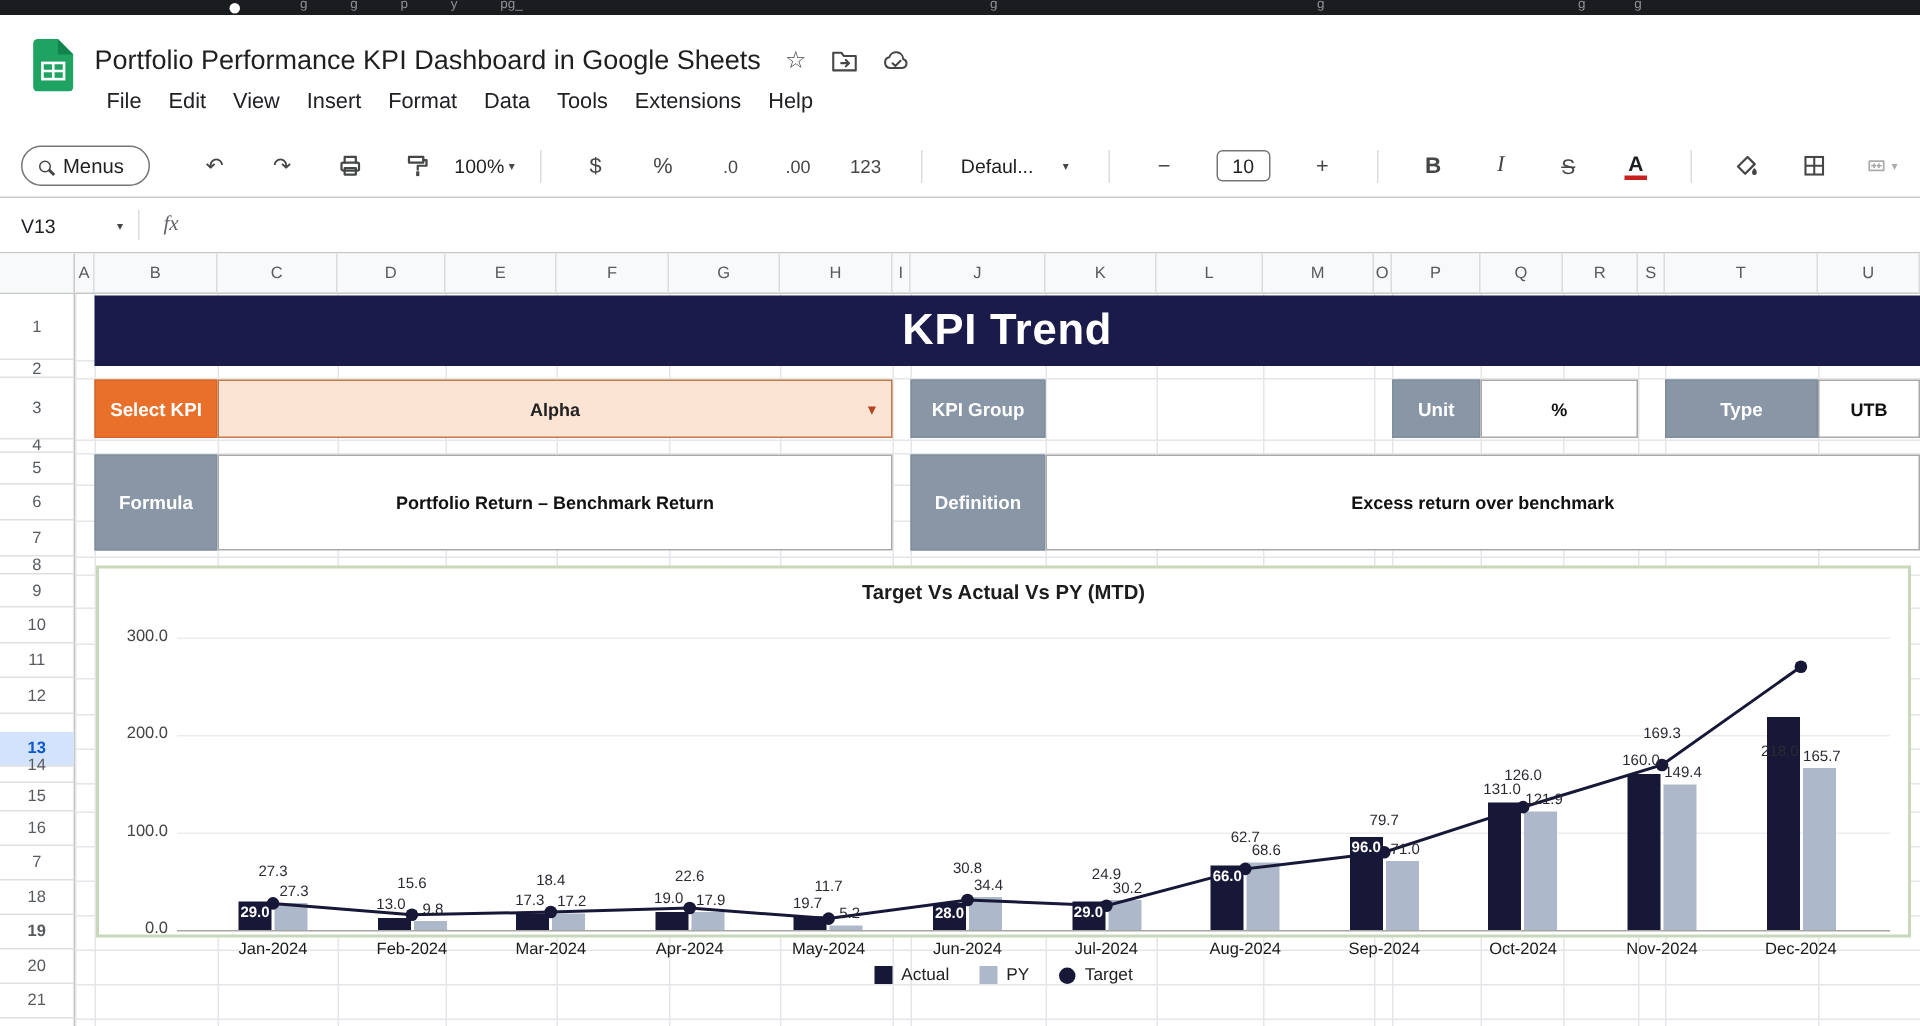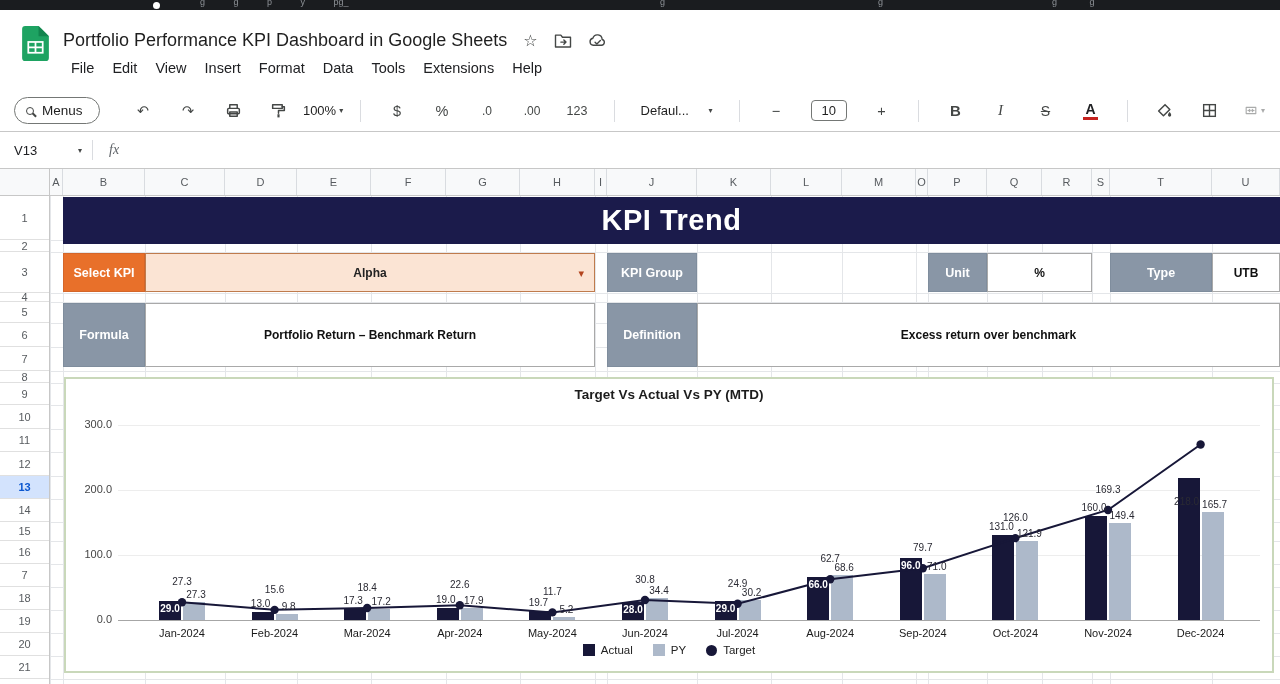--- a/index.html
+++ b/index.html
@@ -86,21 +86,21 @@
   #unit-label { left:928px; top:57px; width:59px; height:39px; }
   #unit-value { left:987px; top:57px; width:105px; height:39px; }
   #type-label { left:1110px; top:57px; width:102px; height:39px; }
   #type-value { left:1212px; top:57px; width:68px; height:39px; }
   #formula-label { left:63px; top:107px; width:82px; height:64px; }
   #formula-value { left:145px; top:107px; width:450px; height:64px; }
   #definition-label { left:607px; top:107px; width:90px; height:64px; }
   #definition-value { left:697px; top:107px; width:583px; height:64px; }
 
   
-  #chart { left:64px; top:181px; width:1210px; height:296px; background:#fff;
+  #chart { left:64px; top:181px; width:1210px; height:248px; background:#fff;
            border:2px solid #c9d8ba; display:block; }
   #chart-title { position:absolute; left:0; right:0; top:8px; text-align:center;
                  font-size:13.5px; font-weight:bold; color:#1c1c1c; z-index:2; }
   .gline { position:absolute; left:52px; right:12px; height:1px; z-index:0; }
   .ytick { position:absolute; left:0; width:46px; text-align:right; font-size:11px; color:#454545; z-index:2; }
   .cbar { position:absolute; z-index:1; }
   .dlabel { position:absolute; font-size:10px; color:#2a2a33; text-align:center; z-index:4; white-space:nowrap; }
   .dlabel.inside { color:#fff; font-weight:bold; }
   .xlabel { position:absolute; font-size:11px; color:#1a1a1a; text-align:center; z-index:2; }
   #chart-svg { position:absolute; left:0; top:0; z-index:3; pointer-events:none; }
@@ -323,27 +323,27 @@
         <div class="row-h" style="top: 56px; height: 41px;">3</div>
         <div class="row-h" style="top: 97px; height: 9px;">4</div>
         <div class="row-h" style="top: 106px; height: 21px;">5</div>
         <div class="row-h" style="top: 127px; height: 24px;">6</div>
         <div class="row-h" style="top: 151px; height: 24px;">7</div>
         <div class="row-h" style="top: 175px; height: 12px;">8</div>
         <div class="row-h" style="top: 187px; height: 22px;">9</div>
         <div class="row-h" style="top: 209px; height: 24px;">10</div>
         <div class="row-h" style="top: 233px; height: 23px;">11</div>
         <div class="row-h" style="top: 256px; height: 24px;">12</div>
-        <div class="row-h sel" style="top: 280px; height: 23px;">13</div>
+        <div class="row-h sel" style="top: 292px; height: 23px;">13</div>
         <div class="row-h" style="top: 303px; height: 23px;">14</div>
         <div class="row-h" style="top: 326px; height: 19px;">15</div>
         <div class="row-h" style="top: 345px; height: 23px;">16</div>
         <div class="row-h" style="top: 368px; height: 23px;">7</div>
         <div class="row-h" style="top: 391px; height: 23px;">18</div>
-        <div class="row-h" style="top: 414px; height: 23px;">19</div>
+        <div class="row-h" style="top: 414px; height: 23px; font-weight: bold;">19</div>
         <div class="row-h" style="top: 437px; height: 23px;">20</div>
         <div class="row-h" style="top: 460px; height: 23px;">21</div>
         <div class="row-h" style="top: 483px; height: 23px;">22</div>
       </div>
 
     <div class="ov" id="banner">
       <span>KPI Trend</span>
     </div>
 
     <div class="ov orange-btn" id="select-kpi">Select KPI</div>

